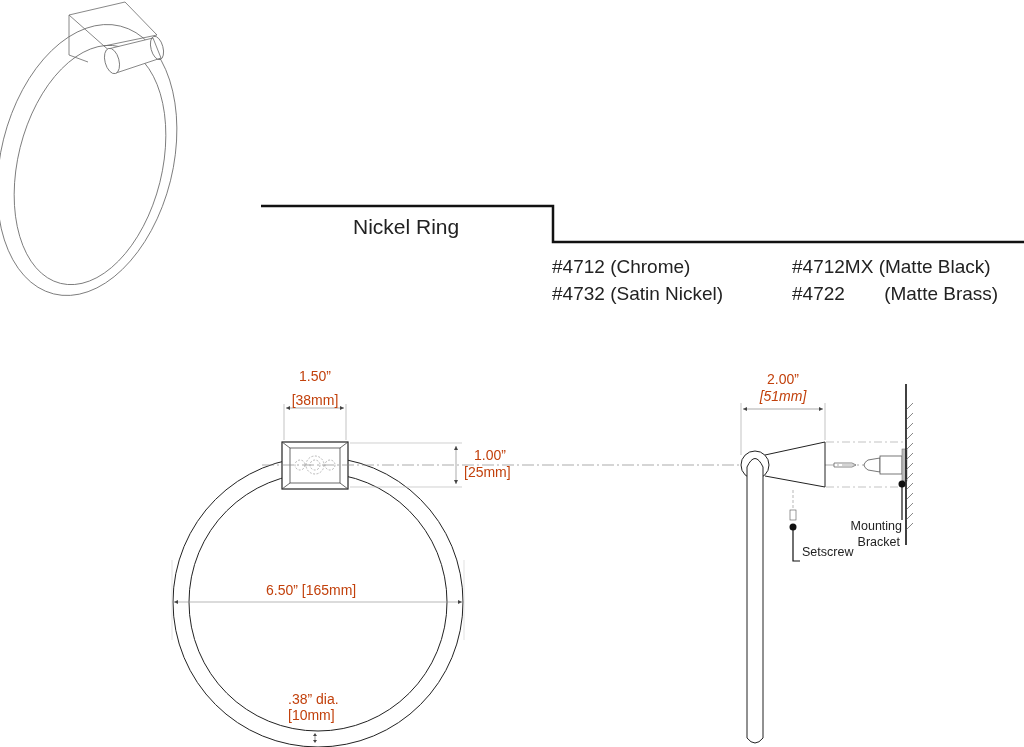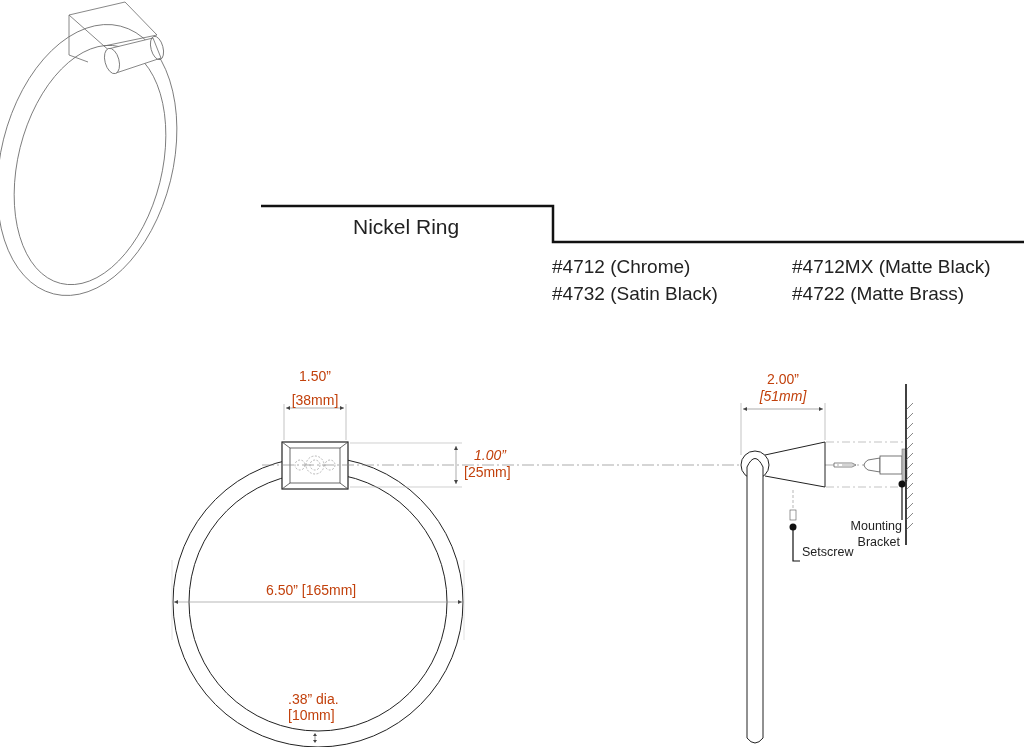--- a/index.html
+++ b/index.html
@@ -117,37 +117,37 @@
 </svg>
 
 <div class="lbl title" style="left:353px;top:216px;">Nickel Ring</div>
 
 <div class="lbl model" style="left:552px;top:257px;">
   <span>#4712</span>
   <span>(Chrome)</span>
 </div>
 <div class="lbl model" style="left:552px;top:284px;">
   <span>#4732</span>
-  <span>(Satin Black)</span>
+  <span>(Satin Nickel)</span>
 </div>
 <div class="lbl model" style="left:792px;top:257px;">
   <span>#4712MX</span>
   <span>(Matte Black)</span>
 </div>
 <div class="lbl model" style="left:792px;top:284px;">
   <span>#4722</span>
-  <span style="">(Matte Brass)</span>
+  <span style="margin-left:34px;">(Matte Brass)</span>
 </div>
 
 <div class="lbl dim" style="left:286px;top:369px;width:58px;">
   <div>1.50”</div>
   <div style="margin-top:10px;">[38mm]</div>
 </div>
 <div class="lbl dim" style="left:464px;top:448px;text-align:left;">
-  <div style="padding-left:10px;font-style:italic;">1.00”</div>
+  <div style="padding-left:10px;">1.00”</div>
   <div style="margin-top:3px;">[25mm]</div>
 </div>
 <div class="lbl dim" style="left:266px;top:583px;">6.50” [165mm]</div>
 <div class="lbl dim" style="left:288px;top:692px;text-align:left;">
   <div>.38” dia.</div>
   <div style="margin-top:2px;">[10mm]</div>
 </div>
 
 <div class="lbl dim" style="left:742px;top:372px;width:82px;">
   <div>2.00”</div>

